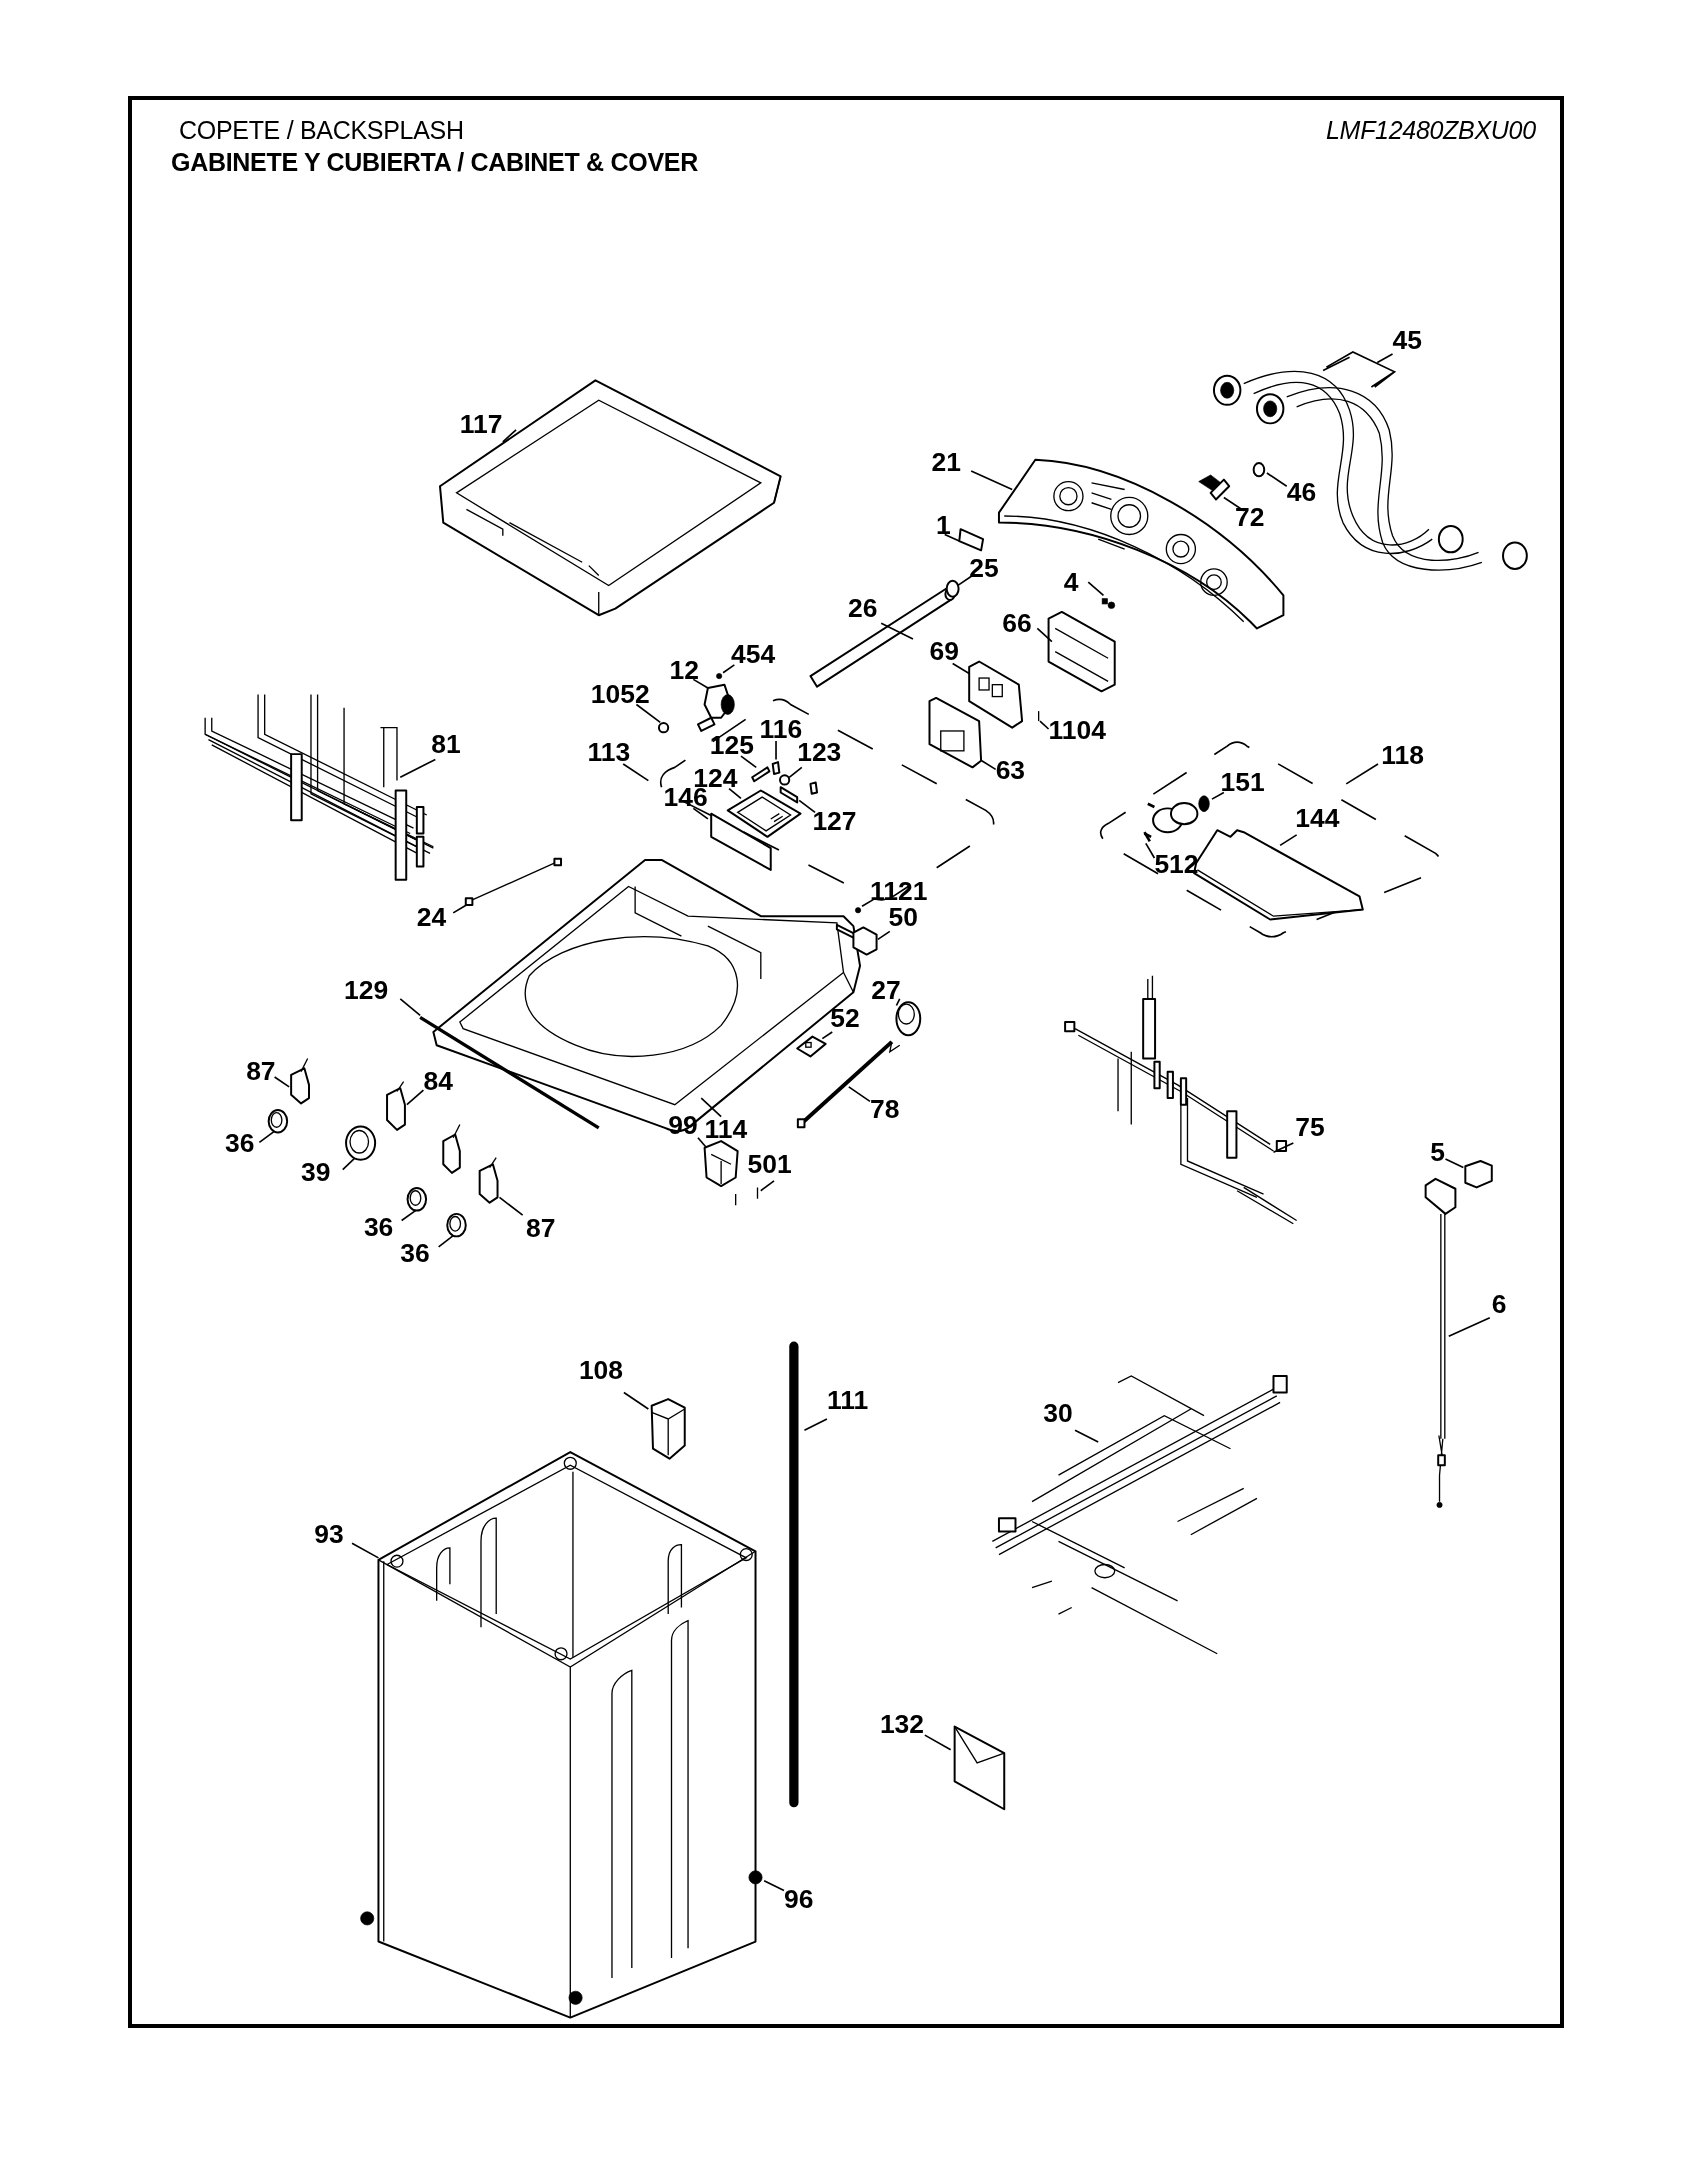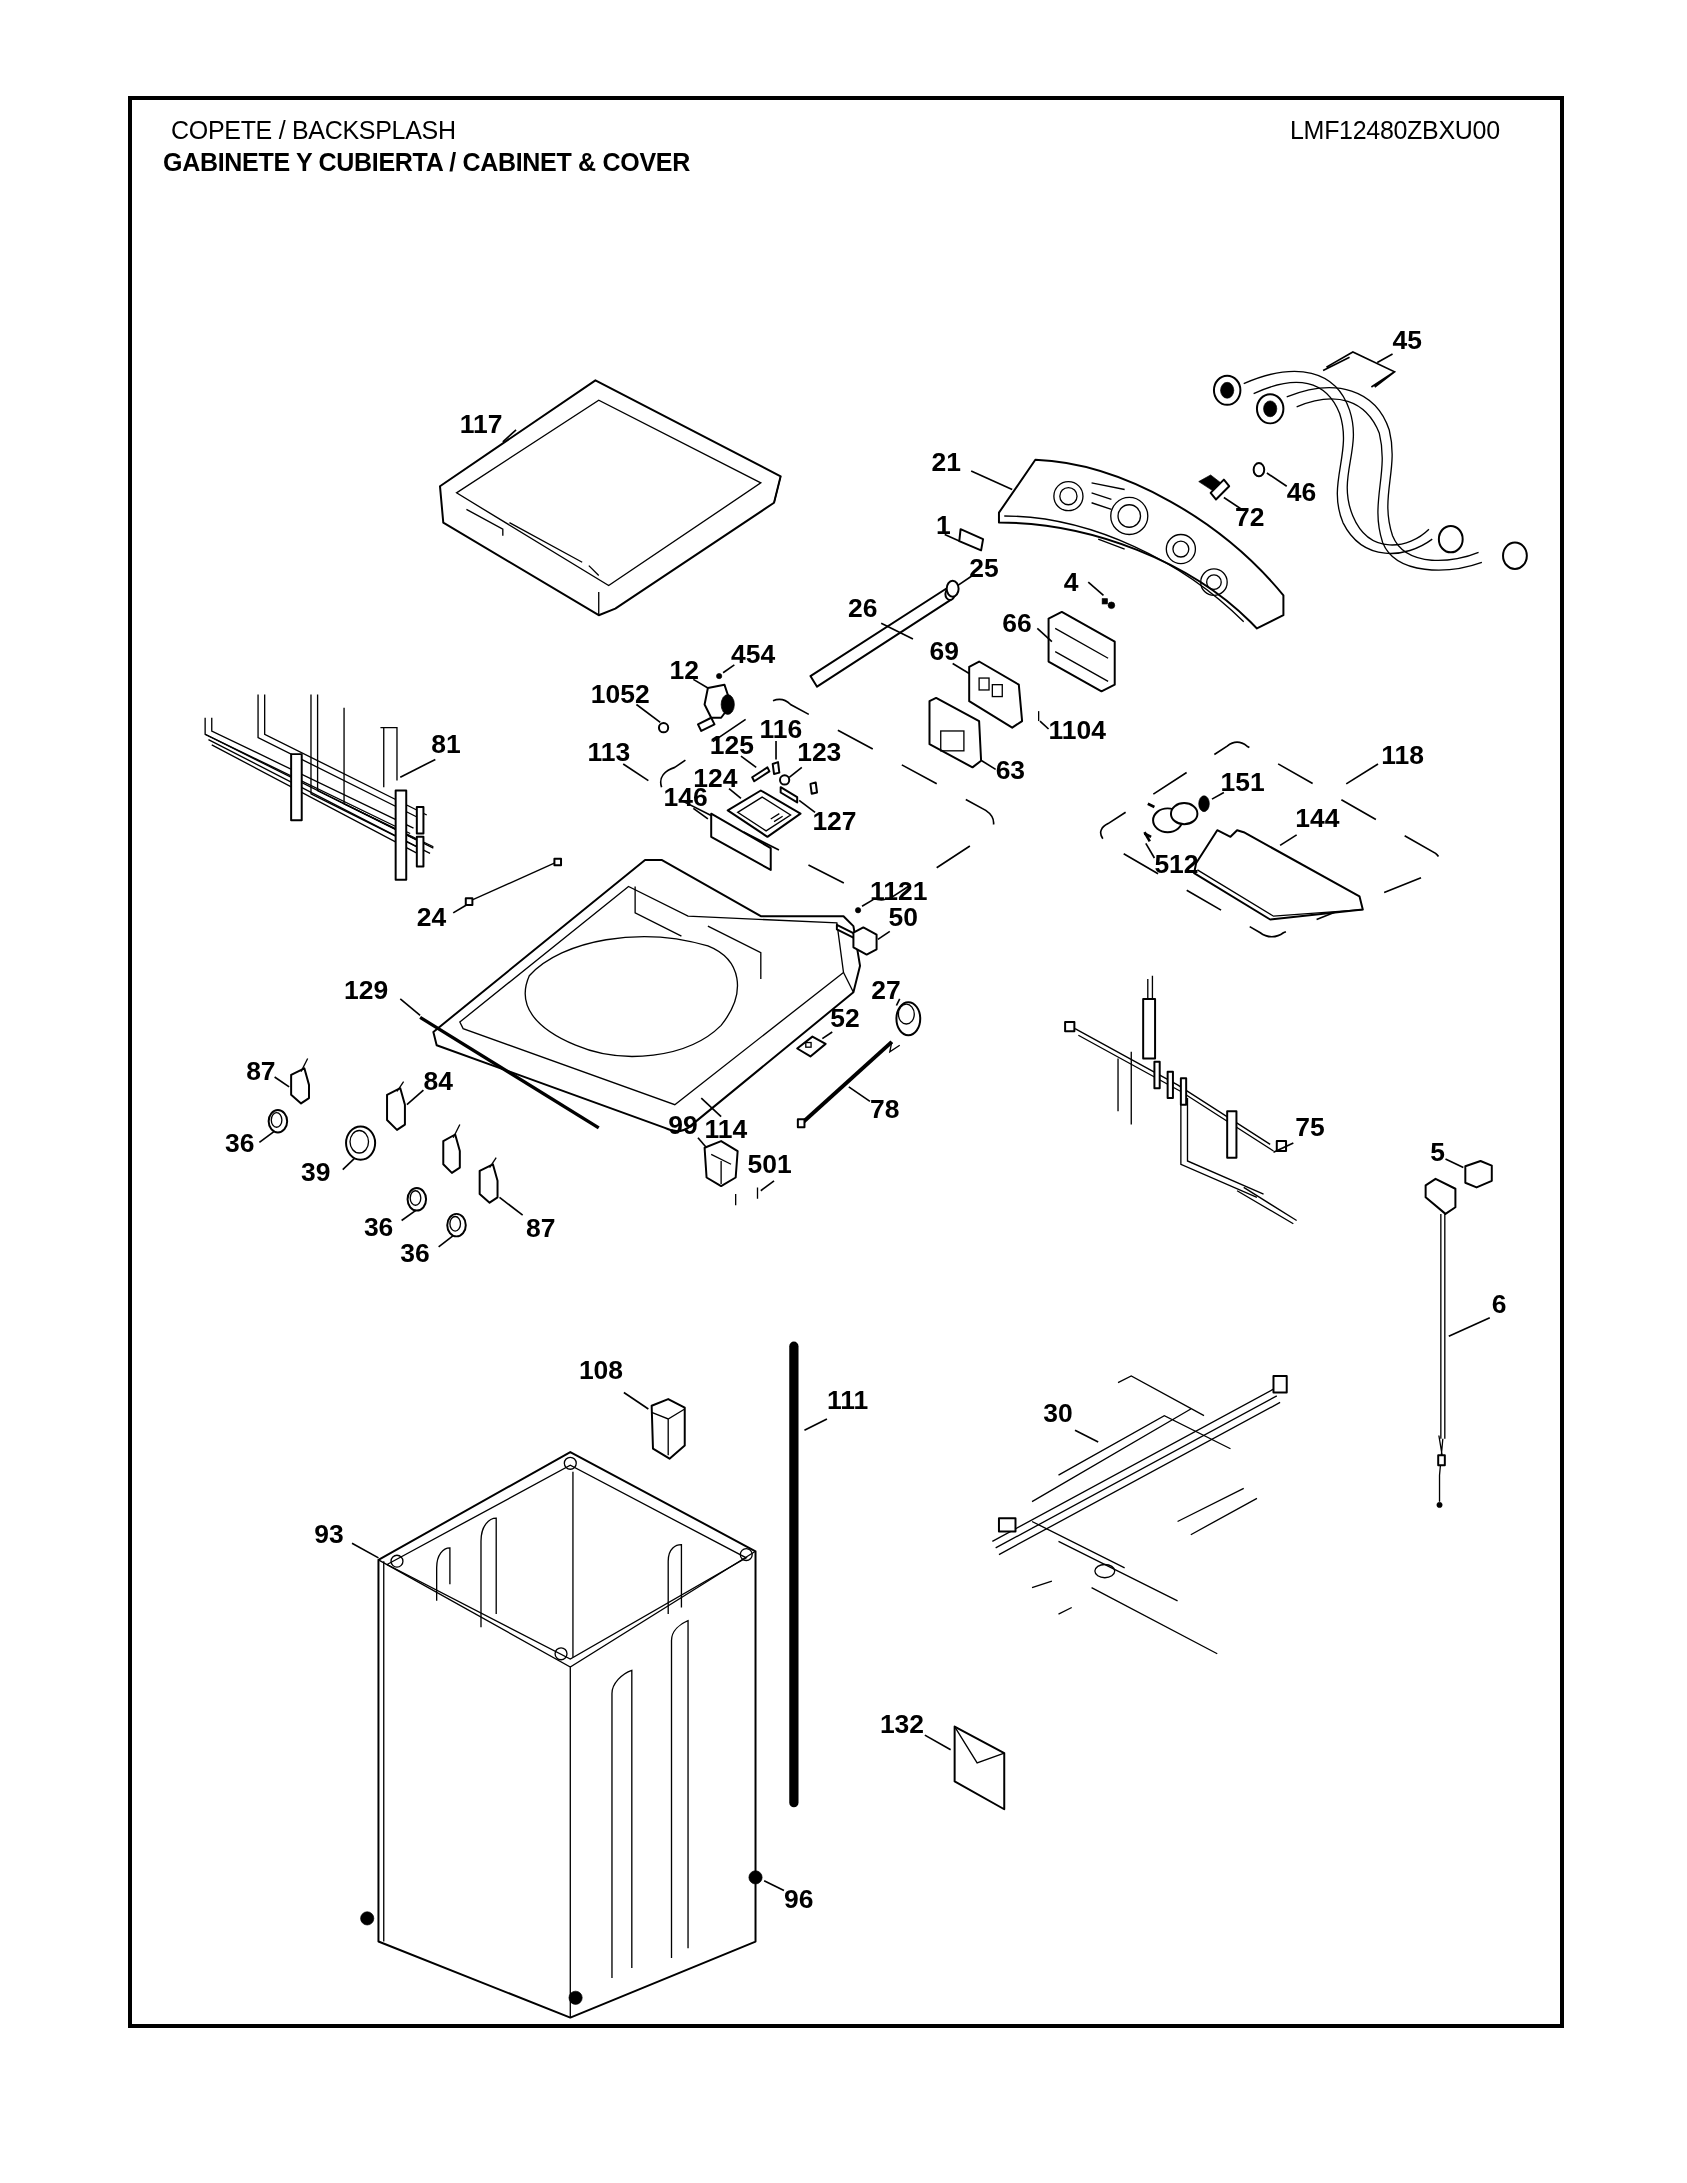--- a/index.html
+++ b/index.html
@@ -1,36 +1,36 @@
 <!DOCTYPE html>
 <html style="font-size:10.6px"><head>
 <meta charset="utf-8">
 <style>
   html, body { margin: 0; padding: 0; background: #ffffff; }
   body { width: 1687px; height: 2183px; position: relative; overflow: hidden;
          font-family: "Liberation Sans", sans-serif; color: #000; }
   #frame { position: absolute; left: 128px; top: 96px; width: 1436px; height: 1932px;
            border: 4.6px solid #000; box-sizing: border-box; }
   .hdr { position: absolute; font-weight: normal; font-size: 25px; letter-spacing: -0.3px;
-         white-space: nowrap; }
+         white-space: nowrap; margin-left: 8px; }
   #drawing { position: absolute; left: 0; top: 0; width: 1687px; height: 2183px; }
   #drawing .lbl { font-family: "Liberation Sans", sans-serif; font-weight: bold; font-size: 40px; fill: #000; }
   #drawing .ld { stroke: #000; stroke-width: 2.5; fill: none; }
   #drawing .part { stroke: #000; stroke-width: 3; fill: #fff; stroke-linejoin: round; }
   #drawing .thin { stroke: #000; stroke-width: 2; fill: none; }
   #drawing .dash { stroke: #000; stroke-width: 2.5; fill: none; stroke-dasharray: 60 50; }
   #drawing .blk { fill: #000; stroke: #000; }
 </style>
 </head>
 <body>
 
 <div id="frame"></div>
 <div class="hdr" style="left:171px; top:116px;">COPETE / BACKSPLASH</div>
 <div class="hdr" style="left:163px; top:148px;font-weight:bold;">GABINETE Y CUBIERTA / CABINET &amp; COVER</div>
-<div class="hdr" style="left:1290px; top:116px;">LMF12480ZBXU00</div>
+<div class="hdr" style="left:1318px; top:116px;font-style:italic;">LMF12480ZBXU00</div>
 
 <svg id="drawing" viewBox="0 0 2550 3300" xmlns="http://www.w3.org/2000/svg">
 
   <g>
     <path class="part" d="M665,735 L900,575 L1180,720 L1170,760 L930,920 L905,930 L670,790 Z"></path>
     <path class="thin" d="M690,745 L905,605 L1150,730 L920,885 Z"></path>
     <path class="thin" d="M705,770 L760,800 L760,810 M770,790 L880,850 M890,855 L905,870"></path>
     <path class="thin" d="M905,930 L905,895 M1170,760 L1180,720"></path>
   </g>
   <path class="ld" d="M780,650 L760,668"></path>

